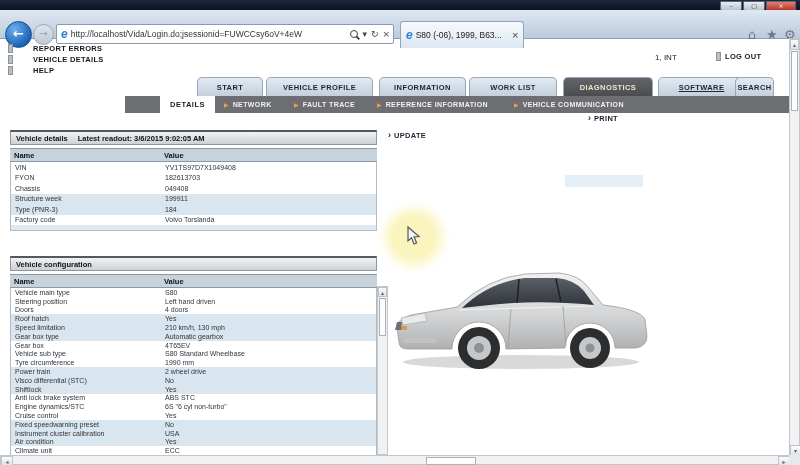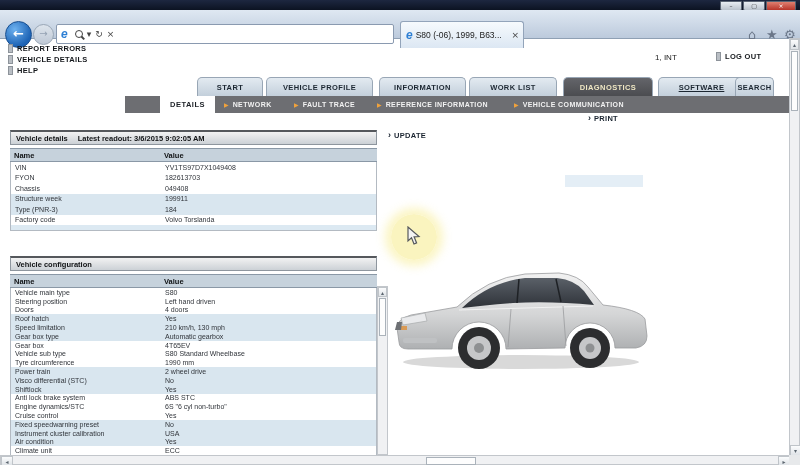--- a/index.html
+++ b/index.html
@@ -30,21 +30,21 @@
   .mag{width:6px;height:6px;border:1.5px solid #444;border-radius:50%;position:relative;margin-left:4px;}
   .mag::after{content:"";position:absolute;width:4px;height:1.5px;background:#444;left:5px;top:6px;
               transform:rotate(45deg);}
   .browser-tab{left:400px;top:11px;width:124px;height:27px;background:linear-gradient(#f6fafd,#dce7f3);
                border:1px solid #93a4ba;border-bottom:none;border-radius:3px 3px 0 0;display:flex;
                align-items:center;padding:0 4px;box-sizing:border-box;}
   .tab-title{font-size:8.5px;color:#222;white-space:nowrap;overflow:hidden;flex:1;}
   .chrome-ic{top:17px;color:#6b7789;font-size:13px;}
 
   
-  .toplink{left:8px;display:flex;align-items:center;gap:4px;height:10px;}
+  .toplink{left:8px;display:flex;align-items:center;gap:20px;height:10px;}
   .bullet{width:3px;height:7px;background:#b9bec4;border:1px solid #8d939a;}
   .toplink-label{font-size:7.5px;font-weight:bold;color:#15181c;letter-spacing:.3px;}
   .session{top:53px;left:655px;font-size:8px;color:#222;}
   .logout{top:52px;left:716px;display:flex;align-items:center;gap:4px;}
 
   
   .mtab{top:77px;height:19px;background:linear-gradient(#e3eaf1,#c3cfdb);border:1px solid #98a6b5;
         border-bottom:none;border-radius:5px 5px 0 0;text-align:center;font-size:7.5px;font-weight:bold;
         color:#1c2732;line-height:19px;letter-spacing:.4px;box-sizing:border-box;}
   .mtab.active{background:linear-gradient(#64656a,#4b4c50);color:#efe7c4;}
@@ -107,20 +107,21 @@
       <div class="winbtn glyph">▢</div>
       <div class="winbtn close glyph">×</div>
     </div>
   </div>
 
   <div class="abs navbar">
     <div class="abs backbtn glyph">←</div>
     <div class="abs fwdbtn glyph">→</div>
     <div class="abs addressbar">
       <span class="ie-e">e</span>
+      <span class="urltext">http://localhost/Vida/Login.do;jsessionid=FUWCCsy6oV+4eW</span>
       <span class="mag"></span>
       <span class="addr-ic glyph">▾</span>
       <span class="addr-ic glyph">↻</span>
       <span class="addr-ic glyph">×</span>
     </div>
     <div class="abs browser-tab">
       <span class="ie-e">e</span>
       <span class="tab-title">S80 (-06), 1999, B63...</span>
       <span class="addr-ic glyph">×</span>
     </div>

